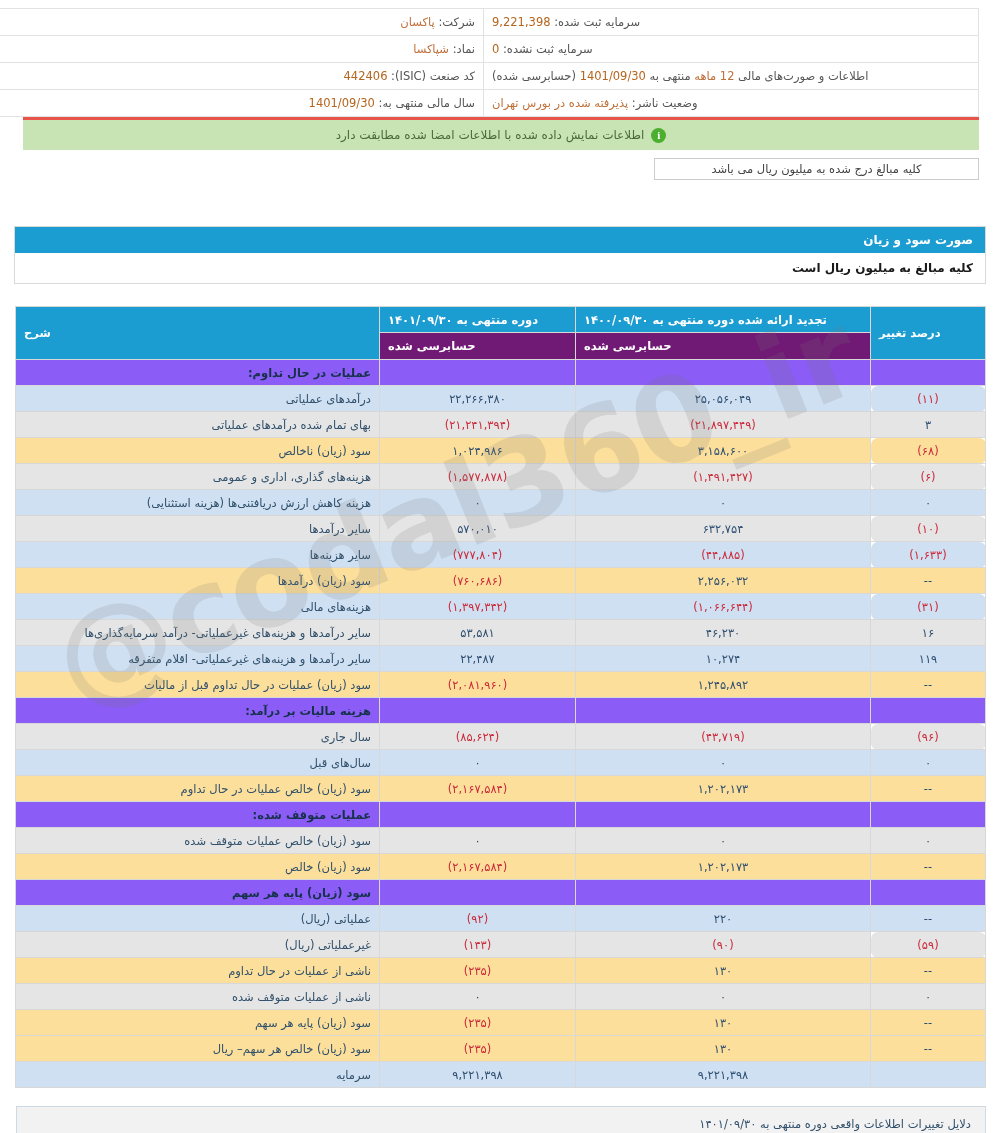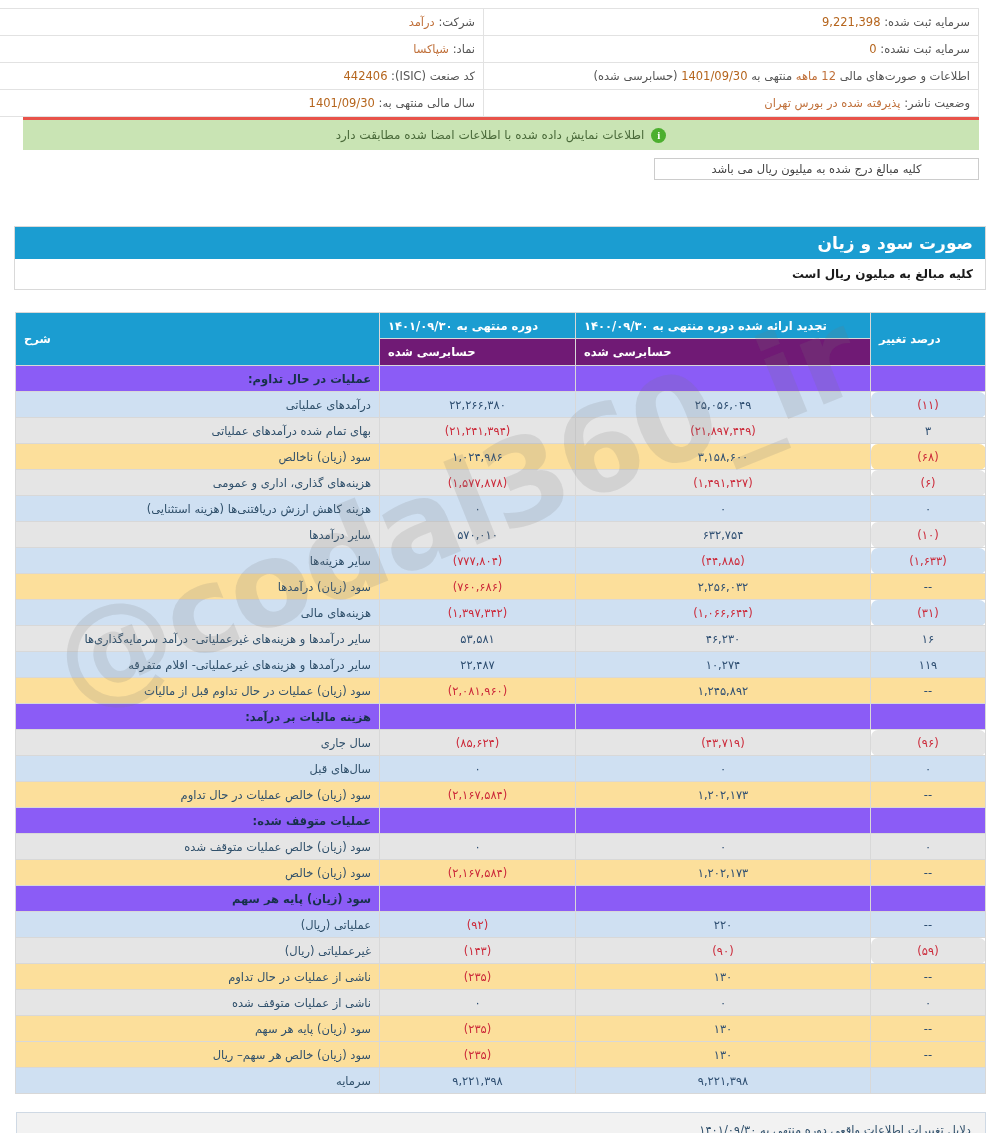--- a/index.html
+++ b/index.html
@@ -59,21 +59,21 @@
     border: 1px solid #e2e2e2;
     height: 22px;
     padding: 2px 8px;
     font-size: 11.5px;
     color: #555555;
     vertical-align: middle;
     white-space: nowrap;
     overflow: hidden;
   }
   td.info-right { text-align: right; width: 478px; }
-  td.info-left  { text-align: right; width: 478px; }
+  td.info-left  { text-align: left; width: 478px; }
   .val { color: #c0703a; }
   .val-num { color: #b5651d; direction: ltr; unicode-bidi: embed; display: inline-block; }
 
   
   .red-rule {
     margin: 0 22px;
     width: 956px;
     height: 3px;
     background: #e8534a;
   }
@@ -122,21 +122,21 @@
   .spacer-lg { height: 46px; }
   .section-wrap { padding: 0 15px; }
   .section-box {
     width: 970px;
     border: 1px solid #d9d9d9;
     background: #ffffff;
   }
   .section-title {
     background: #1b9dd1;
     color: #ffffff;
-    font-size: 17px;
+    font-size: 12px;
     font-weight: bold;
     padding: 6px 12px;
     text-align: right;
   }
   .section-sub {
     padding: 8px 12px;
     font-size: 12px;
     font-weight: bold;
     color: #1a1a1a;
     text-align: right;
@@ -242,21 +242,21 @@
 <div class="info-wrap">
   <table class="info">
     <tbody>
       <tr>
         <td class="info-left">
           <span>سرمایه ثبت شده:</span>
           <span class="val-num">9,221,398</span>
         </td>
         <td class="info-right">
           <span>شرکت:</span>
-          <span class="val">درآمد</span>
+          <span class="val">پاکسان</span>
         </td>
       </tr>
       <tr>
         <td class="info-left">
           <span>سرمایه ثبت نشده:</span>
           <span class="val-num">0</span>
         </td>
         <td class="info-right">
           <span>نماد:</span>
           <span class="val">شپاکسا</span>

